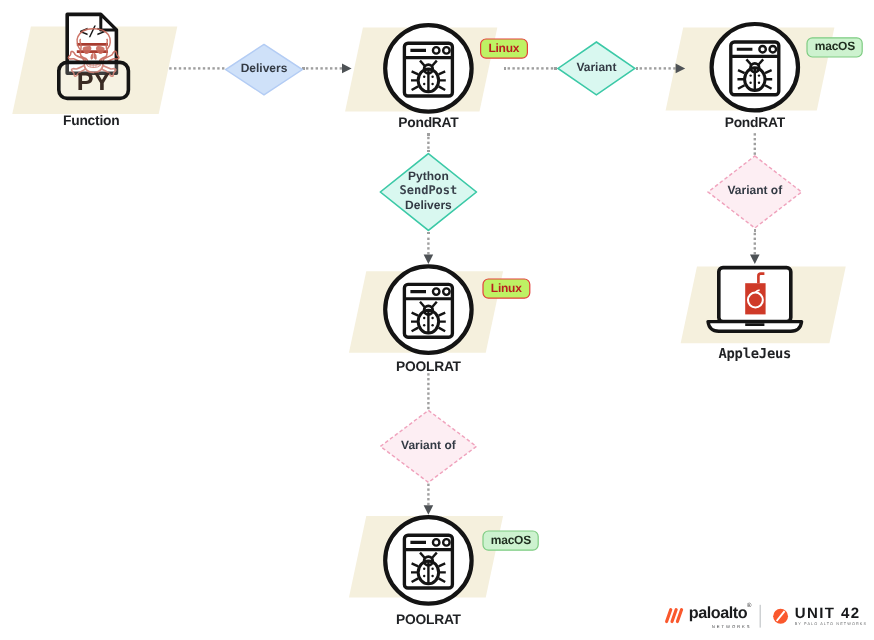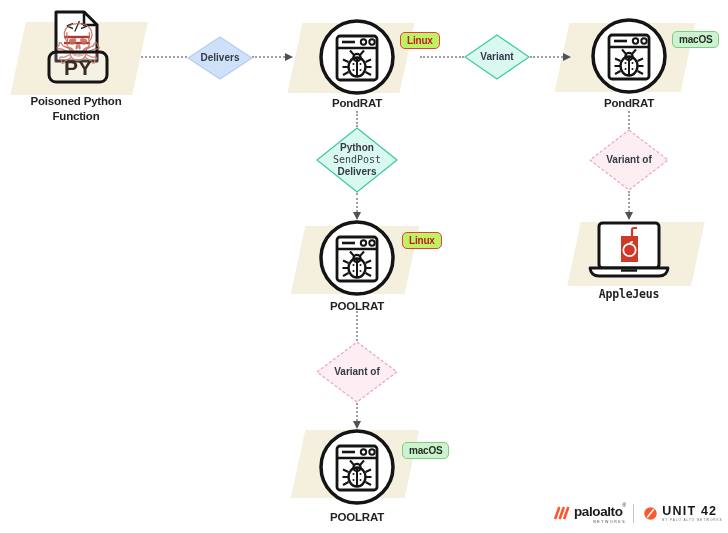--- a/index.html
+++ b/index.html
@@ -23,21 +23,21 @@
          padding:1px 6px;border-radius:5px;letter-spacing:-0.2px;}
   .badge.linux{background:#bef264;border:1.5px solid #e3403a;color:#ba1f1f;}
   .badge.macos{background:#cdf2cf;border:1.5px solid #7ecc82;color:#1f2d1f;}
 
   
   .diamond{position:absolute;}
   .diamond svg{display:block;}
   .dlabel{position:absolute;inset:0;display:flex;flex-direction:column;align-items:center;
           justify-content:center;font-size:10px;font-weight:700;color:#333a44;
           line-height:12px;text-align:center;}
-  .dlabel .mono{font-weight:400;font-size:10px;color:#3a424c;}
+  .dlabel .mono{font-weight:700;font-size:10px;color:#3a424c;}
 
   
   .dot-h{position:absolute;border-top:2px dotted #9f9f9f;height:0;}
   .dot-v{position:absolute;border-left:2px dotted #9f9f9f;width:0;}
   .arr-r{position:absolute;width:0;height:0;border-top:4px solid transparent;
          border-bottom:4px solid transparent;border-left:8px solid #4e5256;}
   .arr-d{position:absolute;width:0;height:0;border-left:4px solid transparent;
          border-right:4px solid transparent;border-top:8px solid #4e5256;}
 
   
@@ -83,21 +83,20 @@
       <path d="M44 4 l13 13 h-13 z" fill="#ffffff" stroke="#141414" stroke-width="2.5" stroke-linejoin="round"></path>
       <text x="37" y="22" text-anchor="middle" font-family="DejaVu Sans Mono, monospace" font-weight="bold" font-size="12" fill="#141414">&lt;/&gt;</text>
       <line x1="24" y1="29" x2="50" y2="29" stroke="#a83c30" stroke-width="2.4"></line>
       <line x1="24" y1="35" x2="50" y2="35" stroke="#a83c30" stroke-width="2.4"></line>
       <text x="38" y="56" text-anchor="middle" font-size="56" fill="#c8685a" opacity="0.9">☠</text>
       <rect x="9" y="44" width="58" height="30" rx="7" fill="#ffffff" fill-opacity="0.18" stroke="#141414" stroke-width="3"></rect>
       <text x="38" y="67" text-anchor="middle" font-size="21" font-weight="bold" fill="#3a2b24">PY</text>
     </svg>
   </div>
   <div class="nlabel" style="left:20px;top:94px;width:112px;">
-    <div>Poisoned Python</div>
     <div>Function</div>
   </div>
 
   <div class="diamond" style="left:187px;top:36px;width:66px;height:44px;">
     <svg width="66" height="44" viewBox="0 0 66 44">
       <polygon points="33,1 65,22 33,43 1,22" fill="#cfe1f9" stroke="#b3ccf4" stroke-width="1.2"></polygon>
     </svg>
     <div class="dlabel">
         <span>Delivers</span>
       </div>

